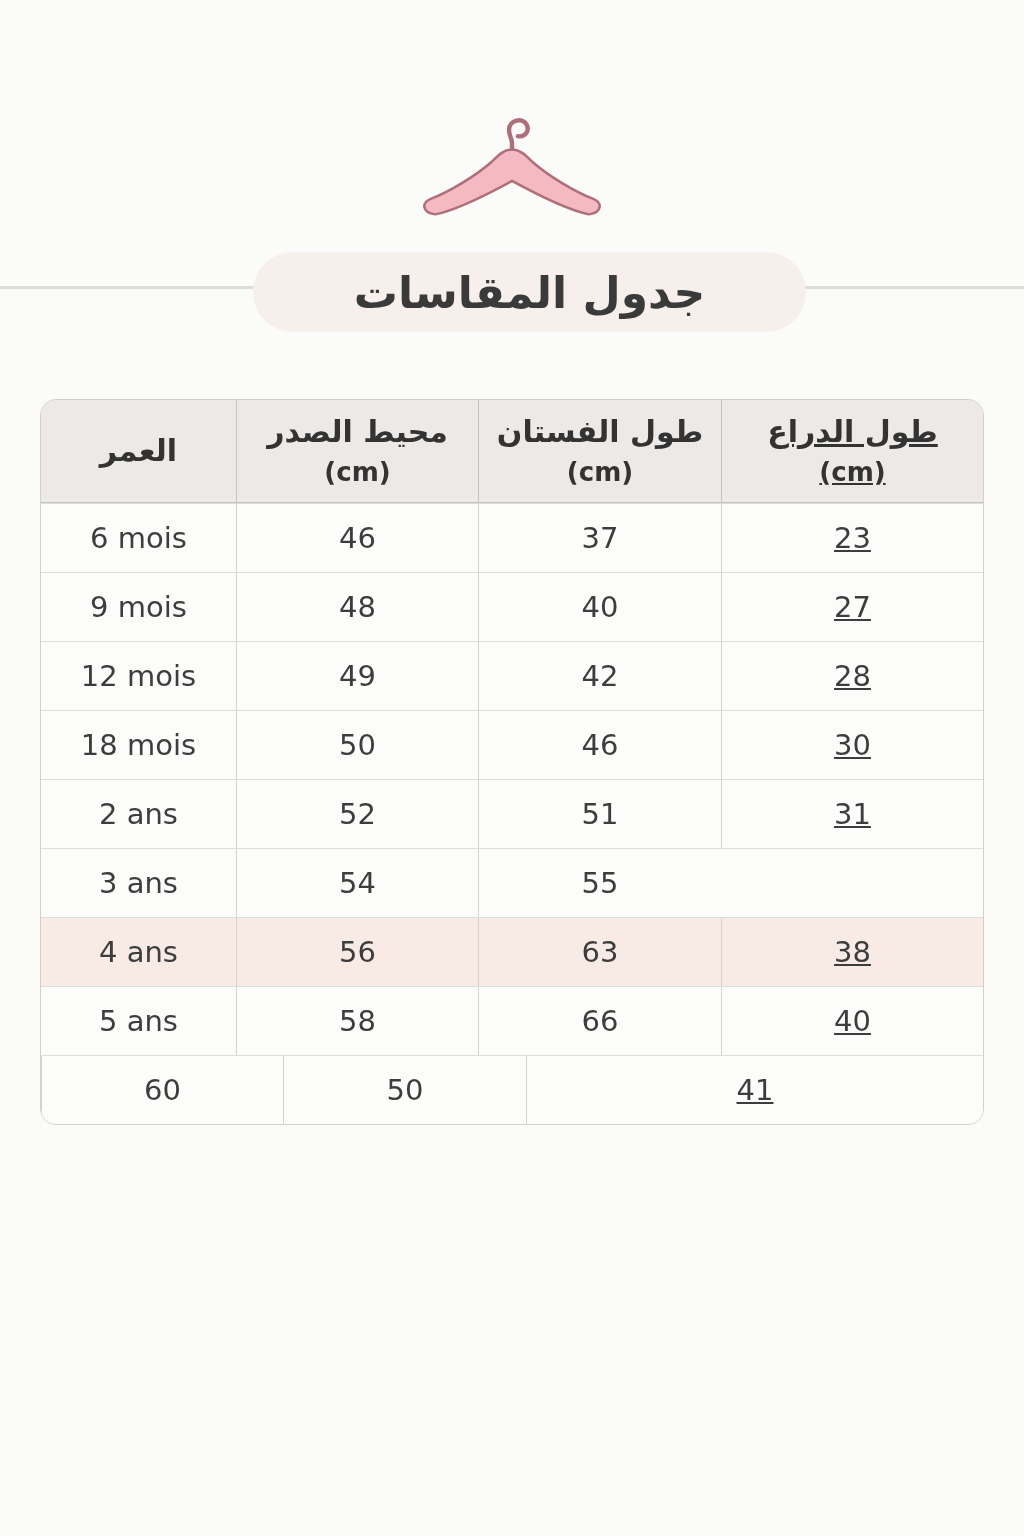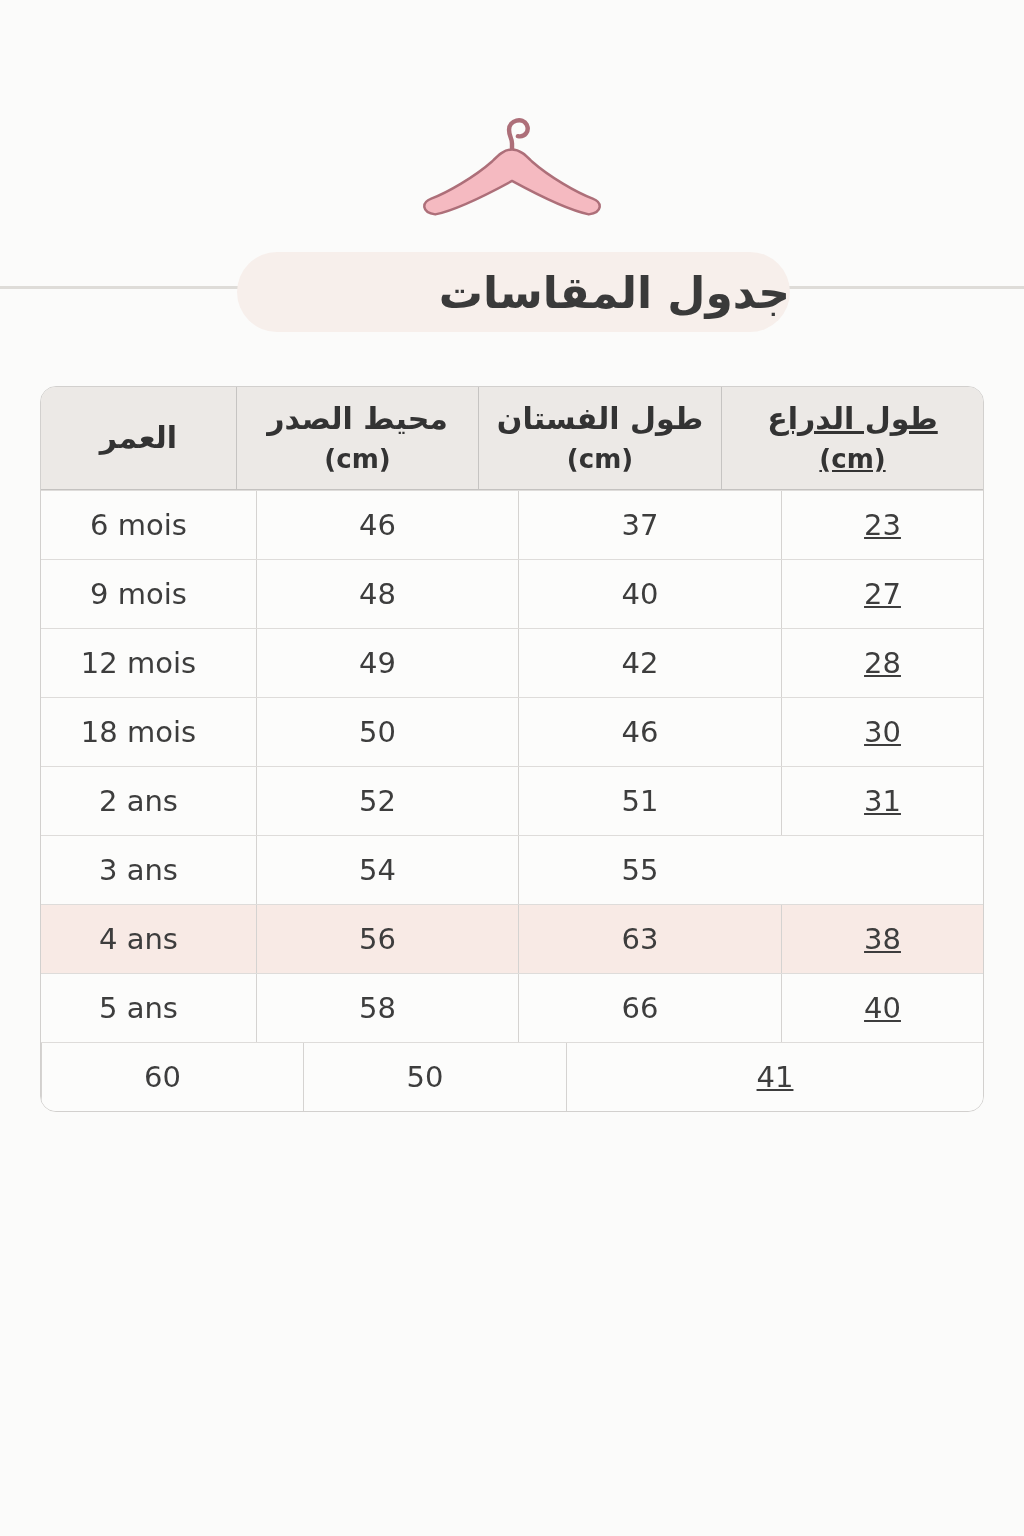--- a/index.html
+++ b/index.html
@@ -14,40 +14,40 @@
   .hanger{
     position:absolute;left:412px;top:114px;width:200px;height:126px;
   }
   
   .divider{
     position:absolute;left:0;top:286px;width:1024px;height:3px;
     background:#dedcd8;
   }
   
   .title-pill{
-    position:absolute;left:237px;top:252px;width:553px;height:80px;
+    position:absolute;left:253px;top:252px;width:553px;height:80px;
     background:#f7efeb;border-radius:40px;
-    display:flex;align-items:center;justify-content:flex-end;
+    display:flex;align-items:center;justify-content:center;
   }
   .title-pill .title-text{
     font-size:44px;font-weight:600;color:#3a3a3a;letter-spacing:.5px;
   }
   
   .size-table{
-    position:absolute;left:40px;top:386px;width:944px;
+    position:absolute;left:40px;top:399px;width:944px;
     border:1px solid #d2d0ce;border-radius:16px;overflow:hidden;
     box-sizing:border-box;background:#fcfcfb;
   }
   .thead{
     display:flex;height:103px;background:#ece9e6;
     border-bottom:1px solid #c4c2c0;box-sizing:border-box;
   }
   .trow{
     display:flex;height:69px;background:#fcfcfb;
-    border-top:1px solid #dedcda;box-sizing:border-box;gap:20px;
+    border-top:1px solid #dedcda;box-sizing:border-box;
   }
   .trow:first-of-type{border-top:none;}
   .trow.highlight{background:#f8eae5;}
   .cell{
     display:flex;flex-direction:column;align-items:center;justify-content:center;
     box-sizing:border-box;line-height:1.2;
   }
   .thead .cell{font-weight:700;color:#333333;font-size:30px;gap:7px;}
   .thead .cell .unit{font-size:26px;}
   .trow .cell{font-weight:400;color:#3d3d3d;font-size:29px;}

